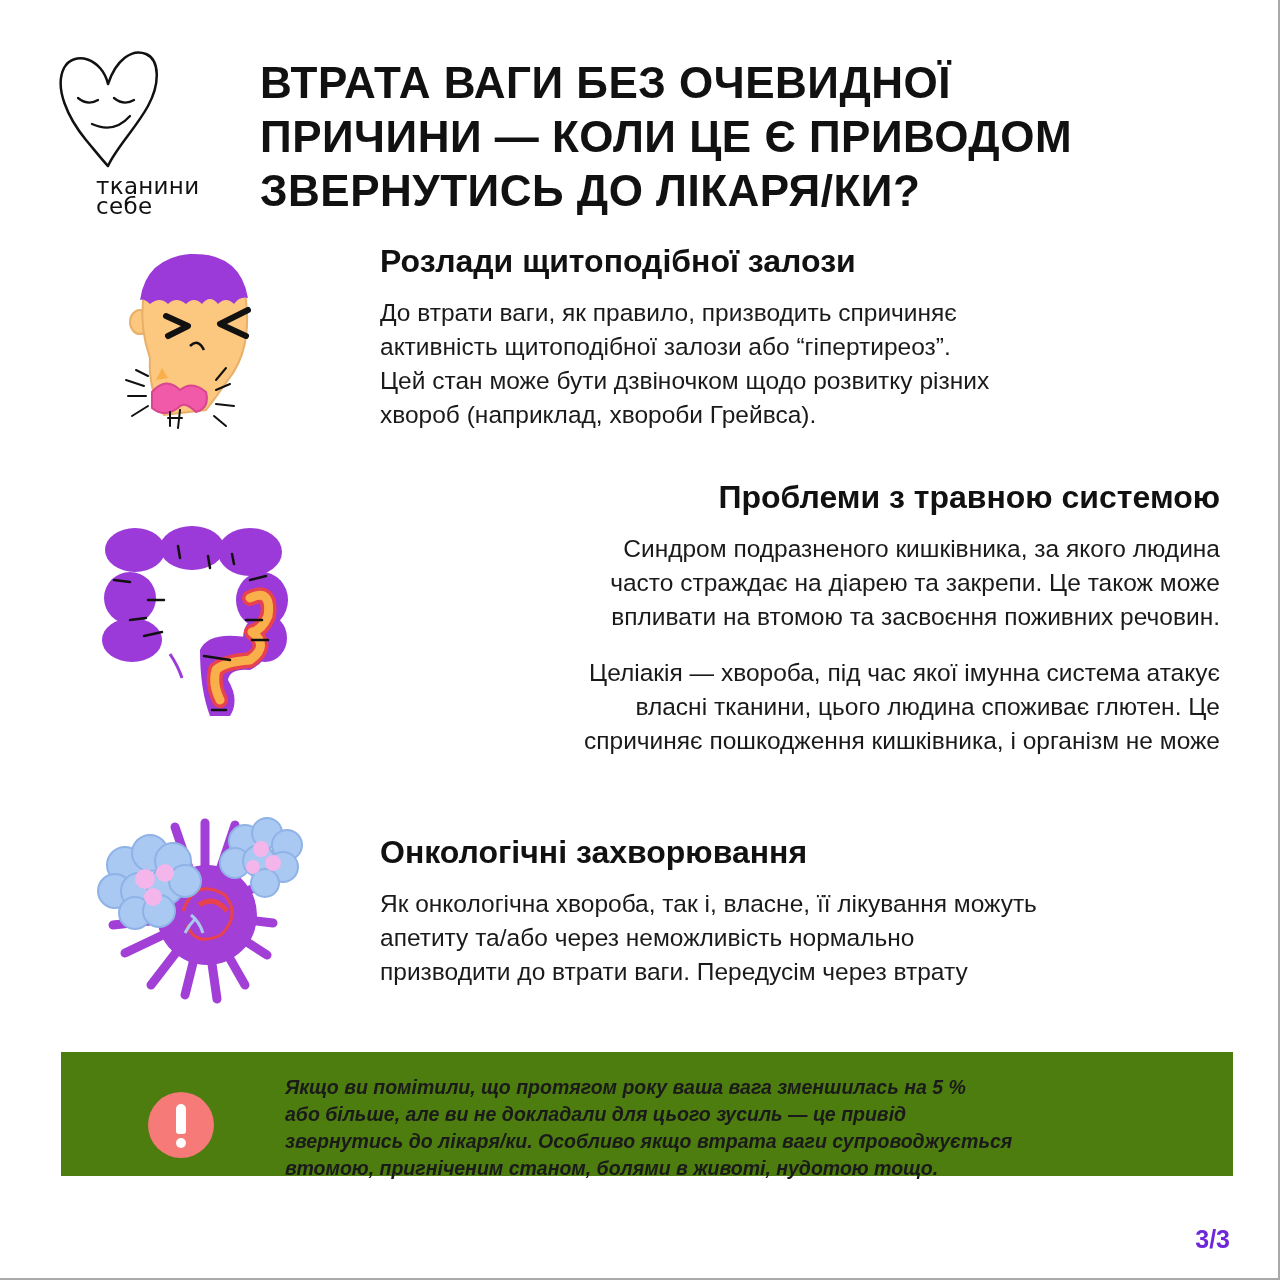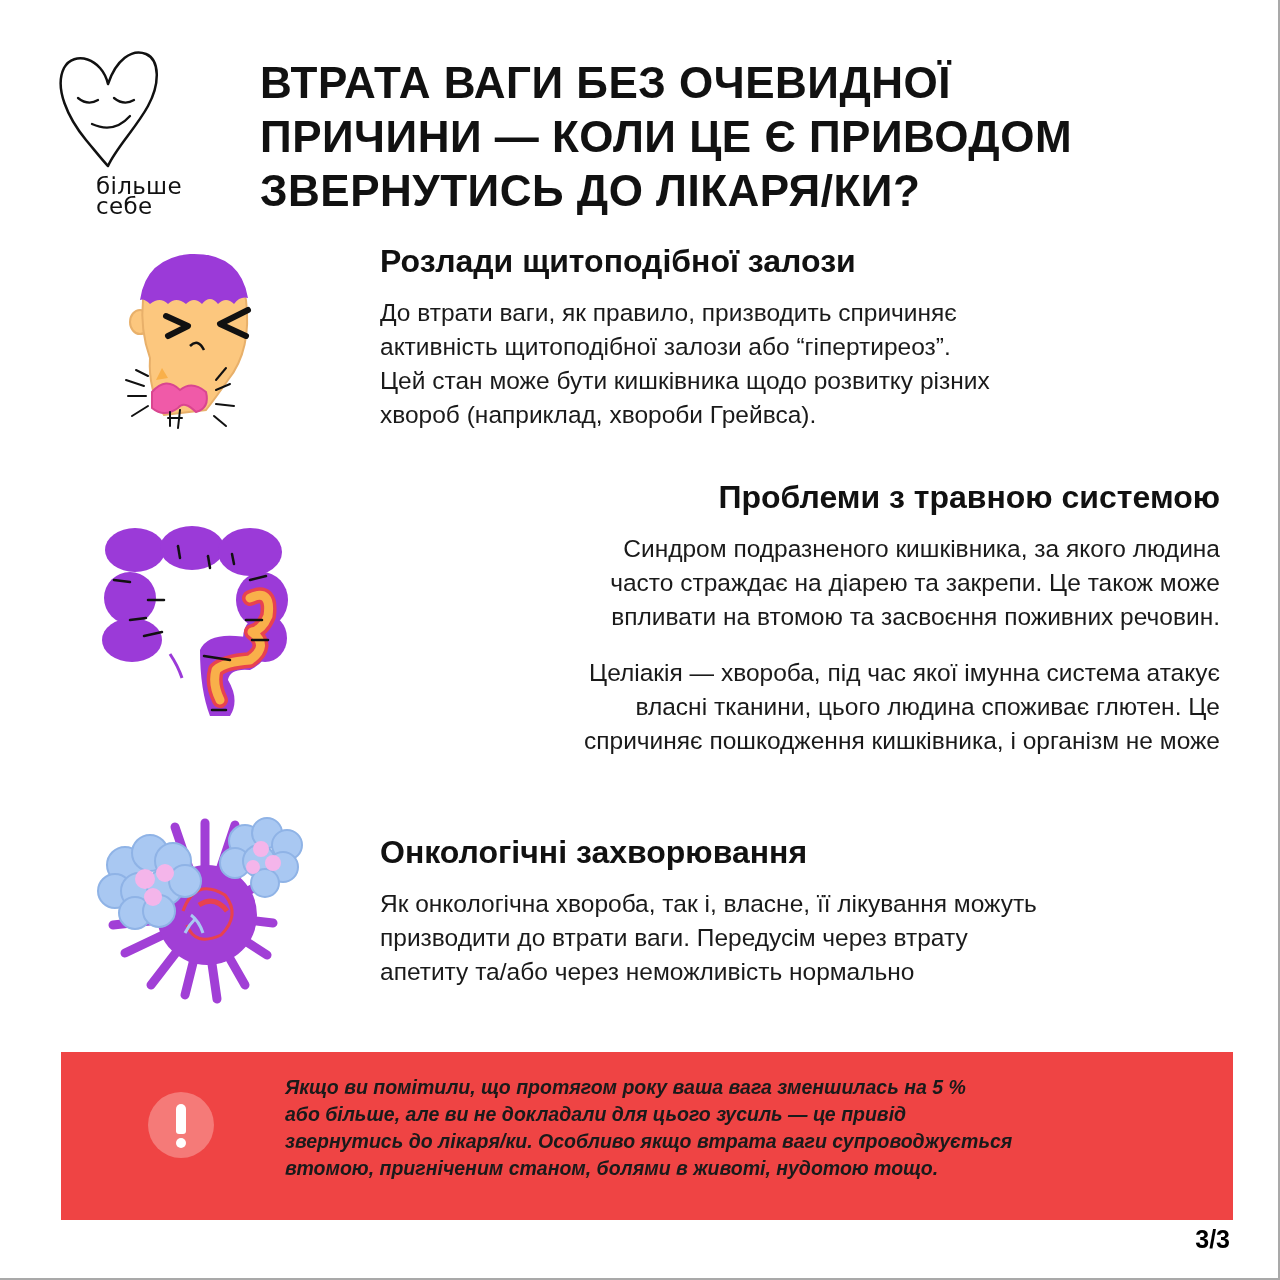--- a/index.html
+++ b/index.html
@@ -44,22 +44,22 @@
       font-family: "Liberation Sans", sans-serif;
       font-size: 24.5px; line-height: 34px; color: #1a1a1a;
     }
     .section p + p { margin-top: 22px; }
     .section p span { display: block; white-space: nowrap; }
 
     .illus { position: absolute; }
 
     
     .alert {
-      left: 61px; top: 1052px; width: 1172px; height: 168px;
-      background: #ef4444;
+      left: 61px; top: 1052px; width: 1172px; height: 124px;
+      background: #4d7c0f;
     }
     .alert-icon {
       position: absolute; left: 87px; top: 40px;
       width: 66px; height: 66px; border-radius: 50%;
       background: #f57a78;
     }
     .alert-icon .bar {
       position: absolute; left: 28px; top: 12px; width: 10px; height: 30px;
       background: #fff; border-radius: 5px 5px 3px 3px;
     }
@@ -71,35 +71,35 @@
       position: absolute; left: 224px; top: 22px; width: 900px;
       font-family: "Liberation Sans", sans-serif;
       font-style: italic; font-weight: 700;
       font-size: 19.5px; line-height: 27px; color: #1a1a1a;
     }
     .alert-text span { display: block; white-space: nowrap; }
 
     .page-num {
       right: 48px; top: 1225px;
       font-family: "Liberation Sans", sans-serif;
-      font-weight: 700; font-size: 25px; color: #000000;
+      font-weight: 700; font-size: 25px; color: #6d28d9;
     }
   </style>
 </head>
 <body>
 
 <div class="abs logo">
   <svg width="110" height="125" viewBox="0 0 110 125">
     <path d="M52 36 C 46 10, 18 2, 8 20 C -2 40, 12 70, 30 92 C 40 104, 48 114, 52 118 C 60 100, 80 80, 92 58 C 104 36, 104 12, 90 6 C 76 0, 60 12, 52 36 Z" fill="none" stroke="#111" stroke-width="2.5" stroke-linejoin="round"></path>
     <path d="M22 50 Q 32 58 42 52" fill="none" stroke="#111" stroke-width="2.3" stroke-linecap="round"></path>
     <path d="M58 50 Q 68 58 78 52" fill="none" stroke="#111" stroke-width="2.3" stroke-linecap="round"></path>
     <path d="M36 76 Q 58 86 74 68" fill="none" stroke="#111" stroke-width="2.3" stroke-linecap="round"></path>
   </svg>
   <div class="logo-text">
-    <span>більше</span>
+    <span>тканини</span>
     <span>себе</span>
   </div>
 </div>
 
 <h1 class="abs title">
   <span>ВТРАТА ВАГИ БЕЗ ОЧЕВИДНОЇ</span>
   <span>ПРИЧИНИ — КОЛИ ЦЕ Є ПРИВОДОМ</span>
   <span>ЗВЕРНУТИСЬ ДО ЛІКАРЯ/КИ?</span>
 </h1>
 
@@ -202,21 +202,21 @@
     <circle cx="178" cy="48" r="8"></circle>
     <circle cx="158" cy="52" r="7"></circle>
   </g>
 </svg>
 
 <section class="abs section" style="top:244px;">
   <h2>Розлади щитоподібної залози</h2>
   <p>
     <span>До втрати ваги, як правило, призводить спричиняє</span>
     <span>активність щитоподібної залози або “гіпертиреоз”.</span>
-    <span>Цей стан може бути кишківника щодо розвитку різних</span>
+    <span>Цей стан може бути дзвіночком щодо розвитку різних</span>
     <span>хвороб (наприклад, хвороби Грейвса).</span>
   </p>
 </section>
 
 <section class="abs section" style="top:480px;text-align:right;">
   <h2>Проблеми з травною системою</h2>
   <p>
     <span>Синдром подразненого кишківника, за якого людина</span>
     <span>часто страждає на діарею та закрепи. Це також може</span>
     <span>впливати на втомою та засвоєння поживних речовин.</span>
@@ -225,22 +225,22 @@
     <span>Целіакія — хвороба, під час якої імунна система атакує</span>
     <span>власні тканини, цього людина споживає глютен. Це</span>
     <span>спричиняє пошкодження кишківника, і організм не може</span>
   </p>
 </section>
 
 <section class="abs section" style="top:835px;">
   <h2>Онкологічні захворювання</h2>
   <p>
     <span>Як онкологічна хвороба, так і, власне, її лікування можуть</span>
+    <span>апетиту та/або через неможливість нормально</span>
     <span>призводити до втрати ваги. Передусім через втрату</span>
-    <span>апетиту та/або через неможливість нормально</span>
   </p>
 </section>
 
 <div class="abs alert">
   <div class="alert-icon">
     <div class="bar"></div>
     <div class="dot"></div>
   </div>
   <div class="alert-text">
     <span>Якщо ви помітили, що протягом року ваша вага зменшилась на 5 %</span>

